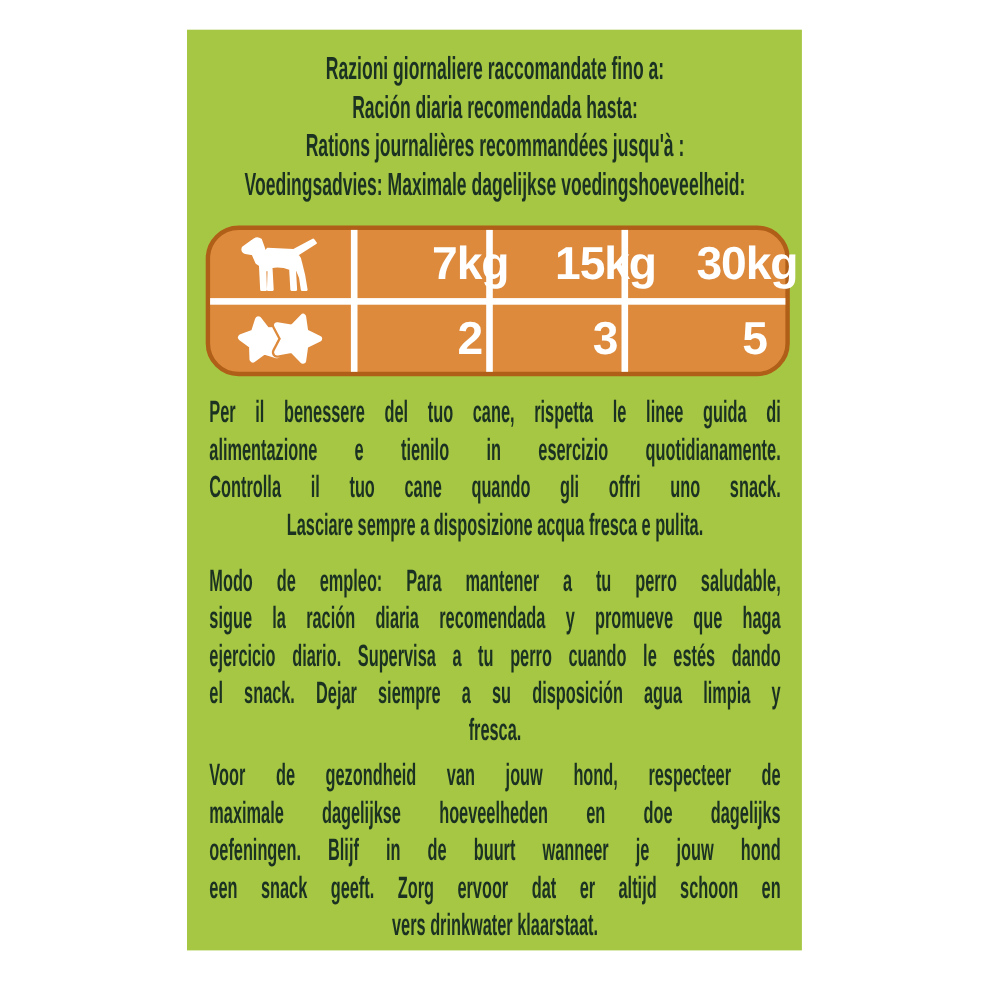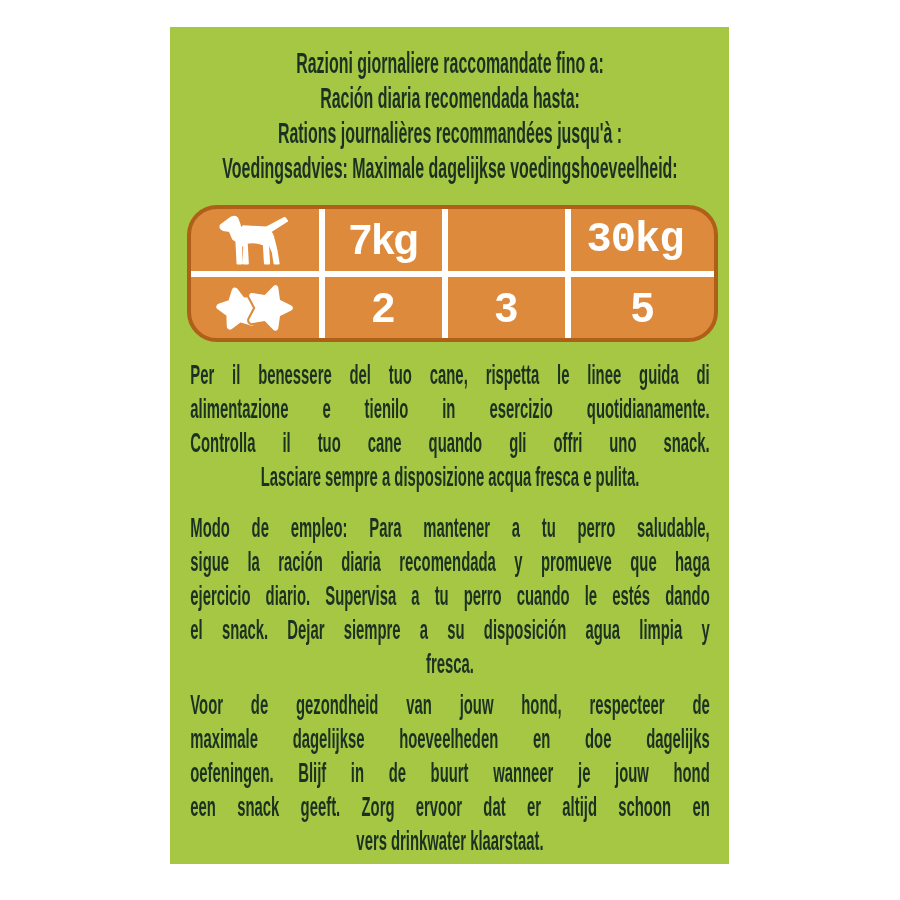--- a/index.html
+++ b/index.html
@@ -51,32 +51,33 @@
     box-sizing: border-box;
     background: #de8a3c;
     border: 4px solid #b05f18;
     border-radius: 30px;
   }
   .tcell {
     position: absolute;
     display: flex; align-items: center; justify-content: center;
     color: #ffffff;
     font-weight: 700;
+    margin-left: 44px;
   }
   .wcell { font-size: 42px; letter-spacing: -1px; }
   .pcell { font-size: 42px; }
   .vline { position: absolute; top: 0; bottom: 0; width: 6px; background: #ffffff; }
   .vl1 { left: 128px; } .vl2 { left: 251px; } .vl3 { left: 374px; }
   .hline { position: absolute; left: 0; right: 0; top: 62px; height: 6px; background: #ffffff; }
   .icon-cell { position: absolute; display: flex; align-items: center; justify-content: center; }
   .dog-cell    { left: 0; top: 0;    width: 128px; height: 62px; }
   .treats-cell { left: 0; top: 68px; width: 128px; height: 61px; }
   .w1 { left: 134px; top: 0; width: 117px; height: 62px; }
   .w2 { left: 257px; top: 0; width: 117px; height: 62px; }
-  .w3 { left: 380px; top: 0; width: 128px; height: 62px; font-family: Liberation Mono, monospace; }
+  .w3 { left: 380px; top: 0; width: 128px; height: 62px; }
   .p1 { left: 134px; top: 68px; width: 117px; height: 61px; }
   .p2 { left: 257px; top: 68px; width: 117px; height: 61px; }
   .p3 { left: 380px; top: 68px; width: 143px; height: 61px; }
   .dog-svg { width: 112px; height: 56px; margin-top: 2px; }
   .treats-svg { width: 104px; height: 56px; }
 </style>
 </head>
 <body>
 
 <div class="page">
@@ -97,20 +98,21 @@
       </div>
       <div class="icon-cell treats-cell">
         <svg class="treats-svg" viewBox="0 0 112 80" preserveAspectRatio="xMidYMid meet">
           <polygon fill="#ffffff" stroke="#ffffff" stroke-width="9" stroke-linejoin="round" points="27.3,15.4 38.1,29.4 55.8,29.3 45.9,43.9 51.4,60.8 34.4,55.8 20.2,66.3 19.6,48.6 5.3,38.2 21.9,32.3"></polygon>
           <polygon fill="none" stroke="#de8a3c" stroke-width="14" stroke-linejoin="round" points="85.3,11.5 88.1,31.2 106,40 88.1,48.8 85.3,68.5 71.4,54.3 51.7,57.6 61,40 51.7,22.4 71.4,25.7"></polygon>
           <polygon fill="#ffffff" stroke="#ffffff" stroke-width="8" stroke-linejoin="round" points="85.3,11.5 88.1,31.2 106,40 88.1,48.8 85.3,68.5 71.4,54.3 51.7,57.6 61,40 51.7,22.4 71.4,25.7"></polygon>
         </svg>
       </div>
 
       <div class="tcell wcell w1">7kg</div>
+      <div class="tcell wcell w2">15kg</div>
       <div class="tcell wcell w3">30kg</div>
 
       <div class="tcell pcell p1">2</div>
       <div class="tcell pcell p2">3</div>
       <div class="tcell pcell p3">5</div>
 
       <div class="vline vl1"></div>
       <div class="vline vl2"></div>
       <div class="vline vl3"></div>
       <div class="hline"></div>

